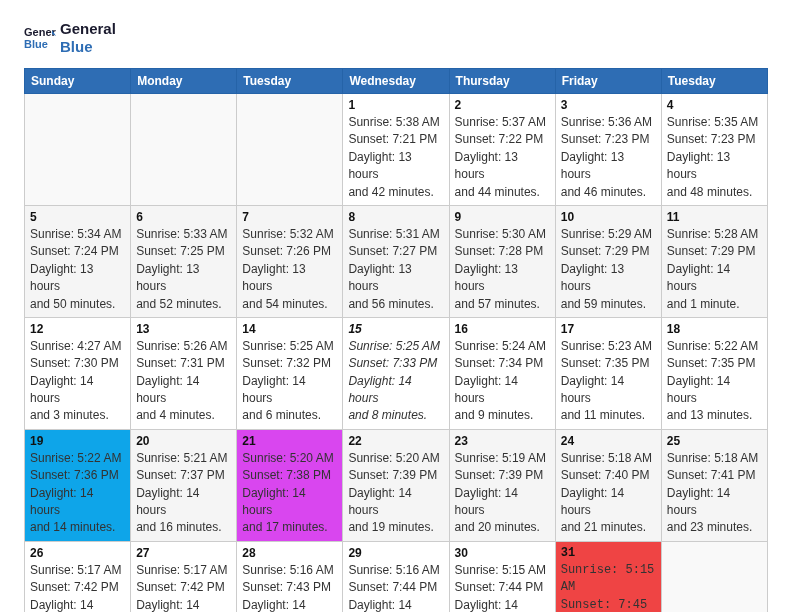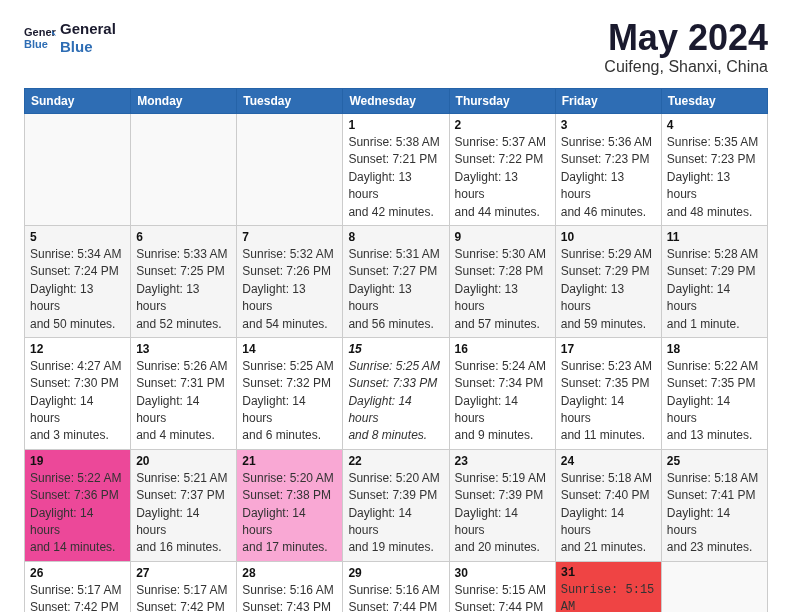--- a/index.html
+++ b/index.html
@@ -100,24 +100,20 @@
       <svg class="logo-icon" viewBox="0 0 32 32" xmlns="http://www.w3.org/2000/svg">
         <text x="0" y="14" font-size="11" font-weight="bold" fill="#1a1a2e">General</text>
         <text x="0" y="26" font-size="11" font-weight="bold" fill="#2e6db4">Blue</text>
         <polygon points="28,8 32,14 28,12" fill="#2e6db4"></polygon>
       </svg>
       <div style="display:flex;flex-direction:column;line-height:1.2">
         <span style="font-size:15px;font-weight:bold;color:#1a1a2e;">General</span>
         <span style="font-size:15px;font-weight:bold;color:#2e6db4;">Blue</span>
       </div>
     </div>
-    <div class="title-block">
-      <div class="month-title">May 2024</div>
-      <div class="location-title">Cuifeng, Shanxi, China</div>
-    </div>
   </div>
 
   <table class="calendar">
     <thead>
       <tr id="weekday-header">
           <th>Sunday</th>
           <th>Monday</th>
           <th>Tuesday</th>
           <th>Wednesday</th>
           <th>Thursday</th>
@@ -255,35 +251,35 @@
           </td>
           <td style="background: rgb(255, 255, 255);">
             <span class="day-num">18</span>
             <div class="day-info" style="white-space: pre-line;">Sunrise: 5:22 AM
 Sunset: 7:35 PM
 Daylight: 14 hours
 and 13 minutes.</div>
           </td>
         </tr>
         <tr>
-          <td style="background: #ec4899;">
+          <td style="background: #0ea5e9;">
             <span class="day-num">19</span>
             <div class="day-info" style="white-space: pre-line;">Sunrise: 5:22 AM
 Sunset: 7:36 PM
 Daylight: 14 hours
 and 14 minutes.</div>
           </td>
           <td style="background: rgb(245, 245, 245);">
             <span class="day-num">20</span>
             <div class="day-info" style="white-space: pre-line;">Sunrise: 5:21 AM
 Sunset: 7:37 PM
 Daylight: 14 hours
 and 16 minutes.</div>
           </td>
-          <td style="background: #f9a8d4;">
+          <td style="background: #d946ef;">
             <span class="day-num">21</span>
             <div class="day-info" style="white-space: pre-line;">Sunrise: 5:20 AM
 Sunset: 7:38 PM
 Daylight: 14 hours
 and 17 minutes.</div>
           </td>
           <td style="background: rgb(245, 245, 245);">
             <span class="day-num">22</span>
             <div class="day-info" style="white-space: pre-line;">Sunrise: 5:20 AM
 Sunset: 7:39 PM

